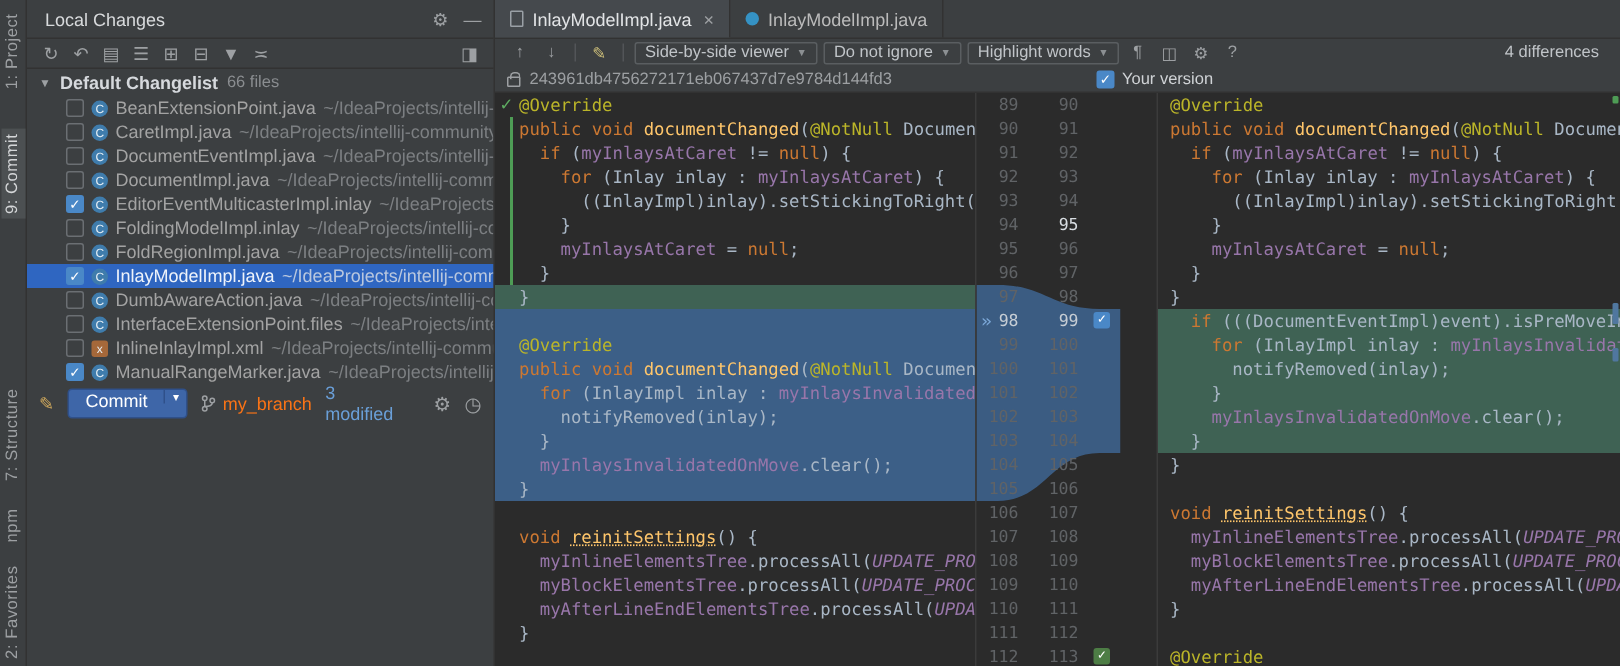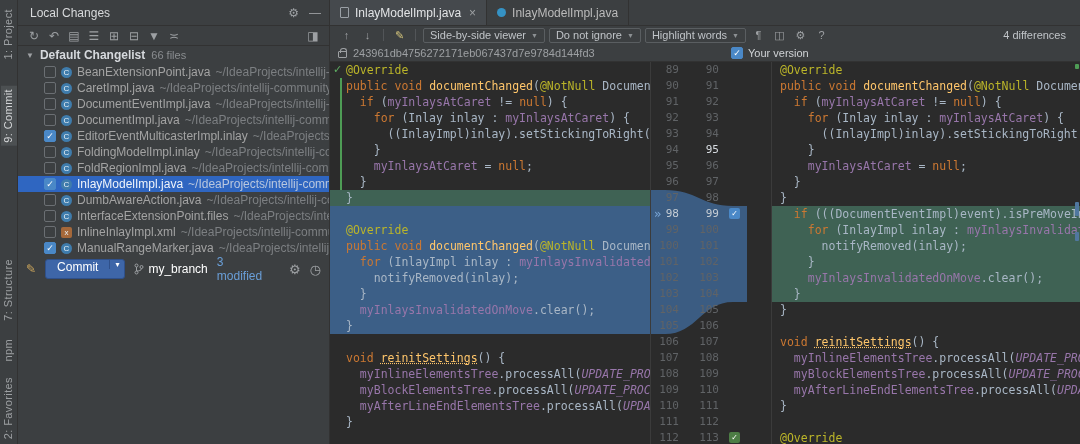--- a/index.html
+++ b/index.html
@@ -41,21 +41,21 @@
   .frow.sel .fname{color:#eef3fa}
   .frow.sel .fpath{color:#b9c7de}
 
   .cp-message{flex:1;background:#2b2b2b;border-bottom:1px solid #323232;padding:6px 8px;
     font-family:"DejaVu Sans Mono","Liberation Mono",monospace;font-size:12px;color:#c3c7cb;cursor:text}
   .cp-footer{height:26px;display:flex;align-items:center;padding:0 8px;gap:9px;flex:none}
   .pencil{color:#cfa85c;font-size:12px}
   .commit-btn{display:flex;align-items:flex-start;background:#3e66a8;border:1px solid #2f508a;border-radius:3px;height:20px;color:#fff;cursor:pointer}
   .cbtn-main{padding:0 11px}
   .cbtn-arr{padding:0 5px;border-left:1px solid #2f508a;font-size:8px}
-  .branch{display:flex;align-items:center;gap:4px;color:#ffffff;cursor:pointer}
+  .branch{display:flex;align-items:center;gap:4px;color:#f97316;cursor:pointer}
   .modified{color:#6a9fd8}
   .ft-sp{flex:1}
   .ft-ic{color:#9da0a3;font-size:13px;cursor:pointer}
 
   
   #diff{flex:1;display:flex;flex-direction:column;background:#2b2b2b;min-width:0}
   .tabbar{height:26px;background:#3c3f41;border-bottom:1px solid #323232;display:flex;flex:none}
   .tab{display:flex;align-items:center;gap:6px;padding:0 10px;color:#bbb;border-right:1px solid #323232;cursor:pointer}
   .tab.active{background:#45494d;color:#e2e4e6}
   .tab-file{width:9px;height:11px;border:1px solid #9aa0a6;border-radius:1px}

